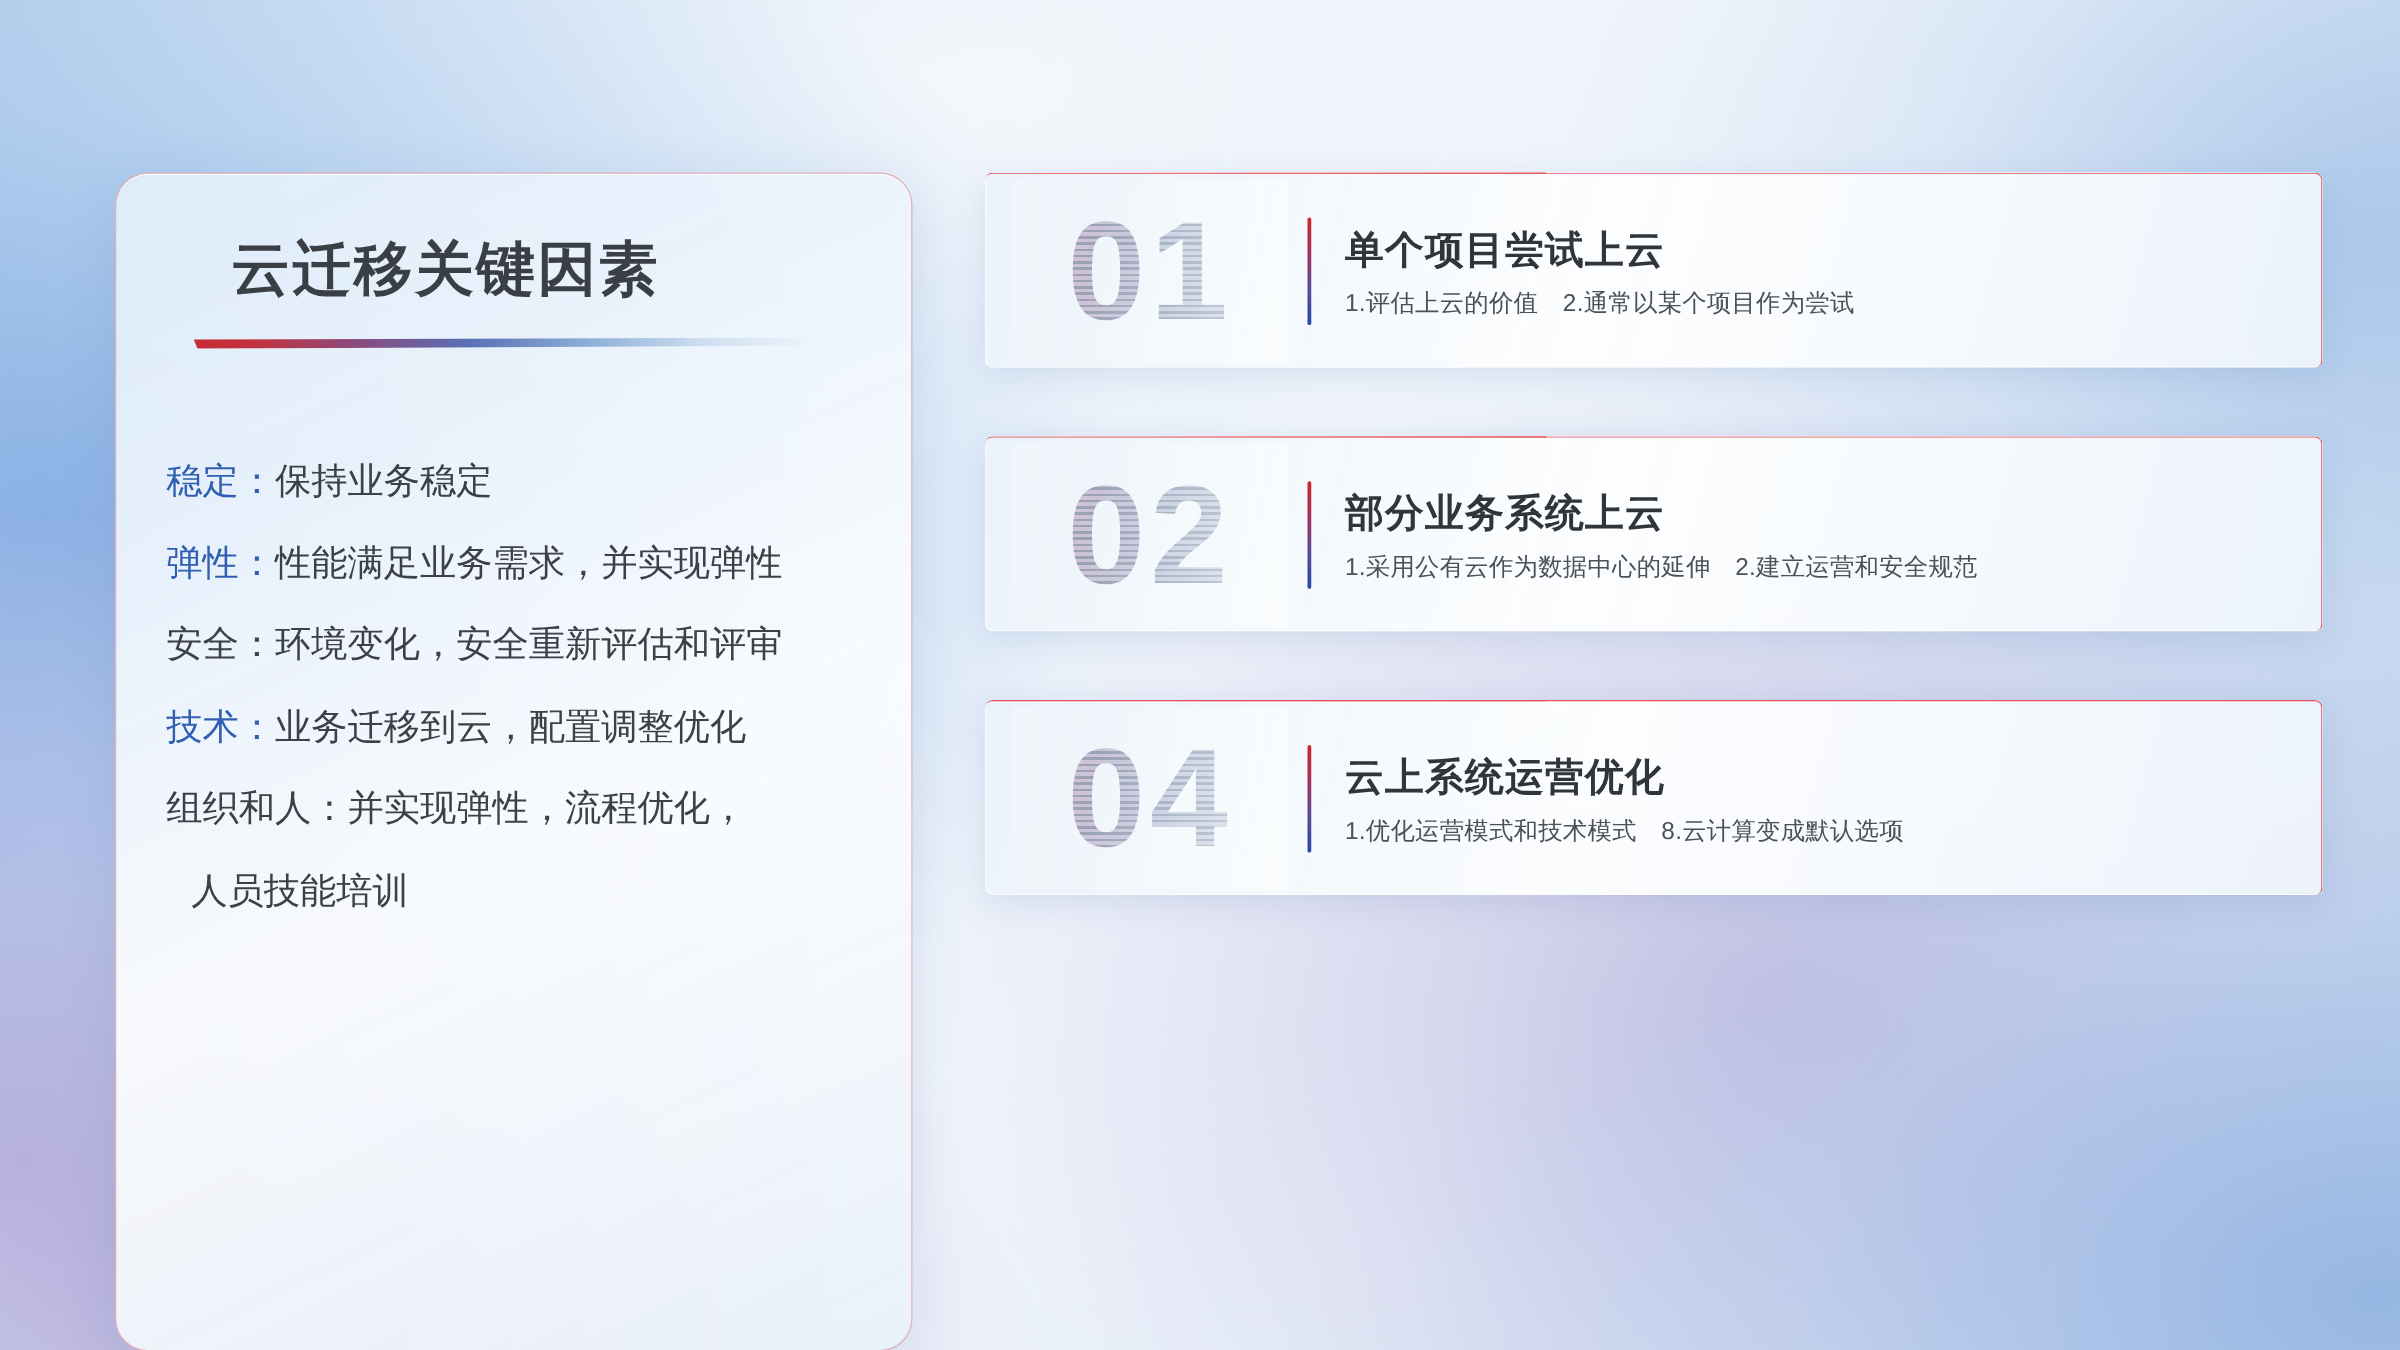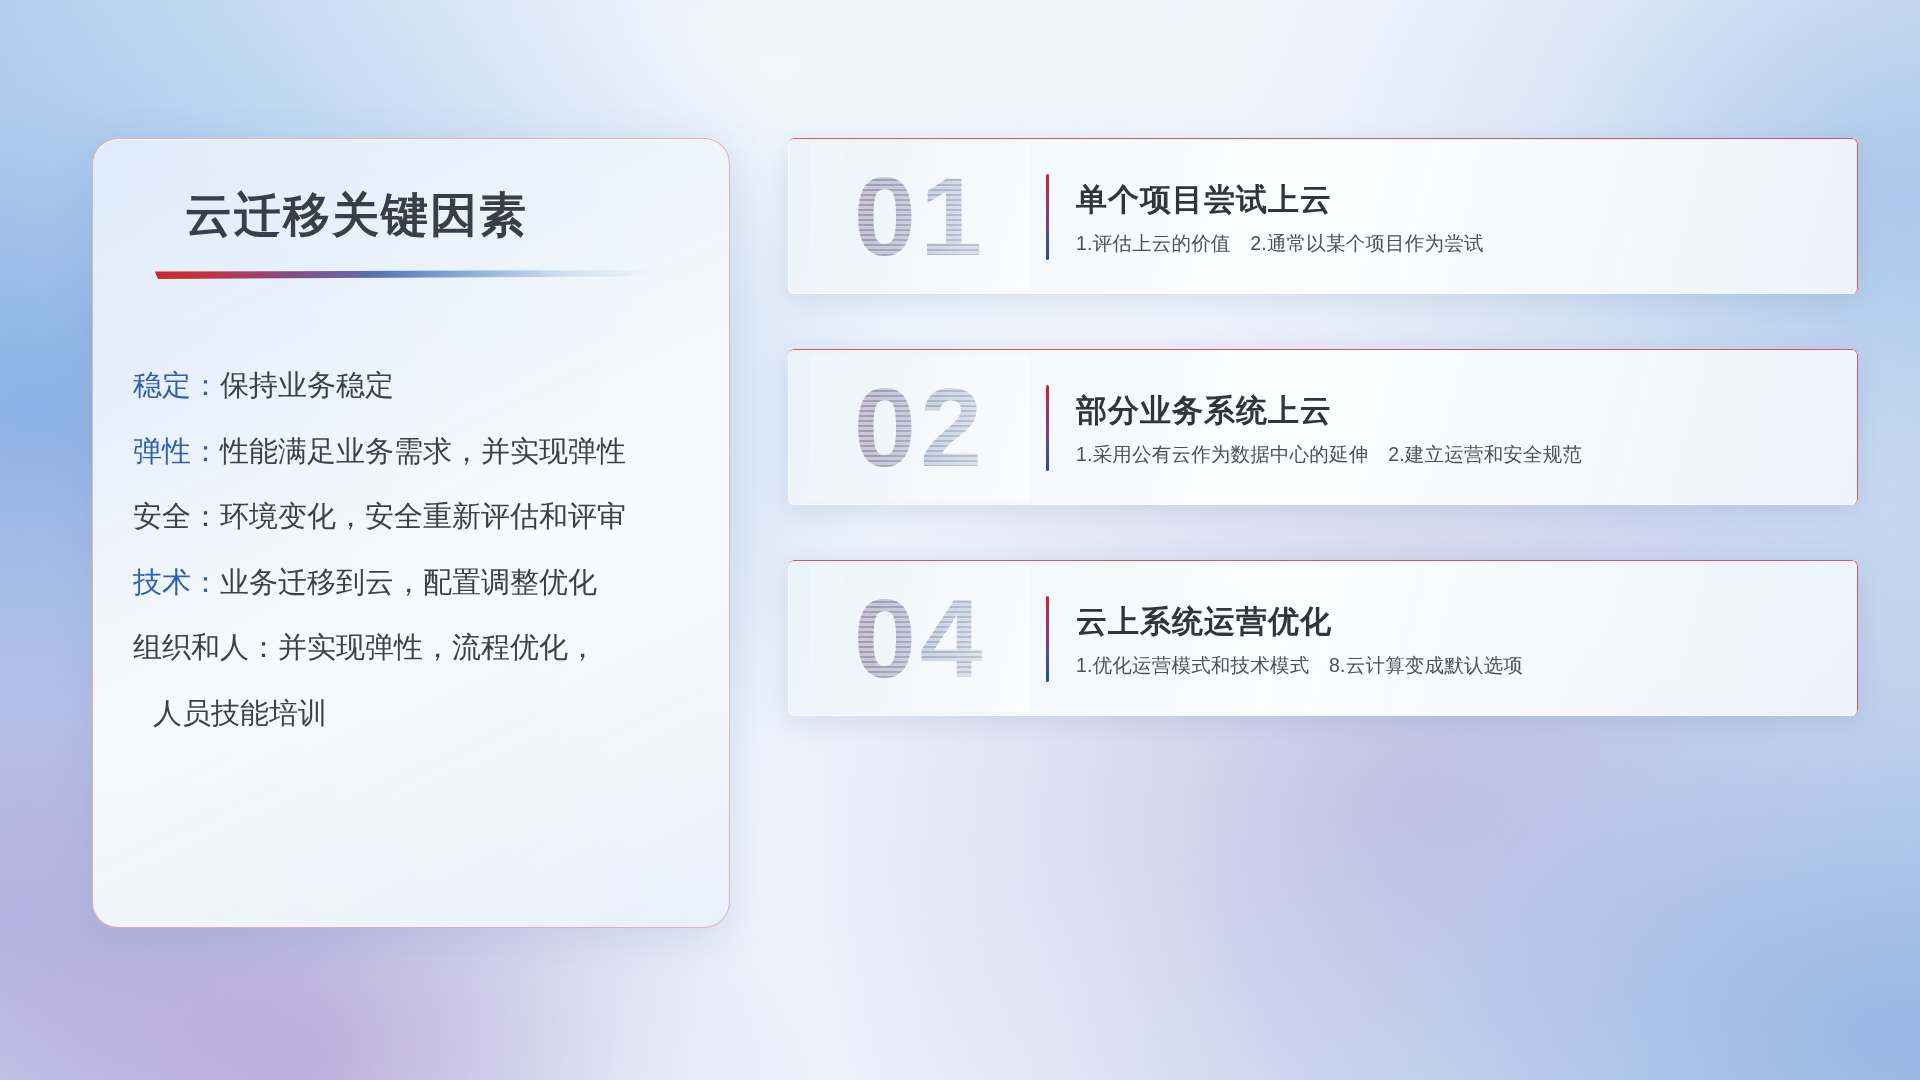--- a/index.html
+++ b/index.html
@@ -66,21 +66,21 @@
     position: absolute;
     inset: 0;
   }
 
   
   .left-panel {
     position: absolute;
     left: 92px;
     top: 138px;
     width: 638px;
-    height: 790px;
+    height: 943px;
     border-radius: 26px;
     border: 1.6px solid rgba(213,122,130,0.55);
     background:
       linear-gradient(155deg,
         rgba(226,238,250,0.92) 0%,
         rgba(238,245,252,0.93) 28%,
         rgba(250,252,254,0.95) 56%,
         rgba(243,247,252,0.93) 80%,
         rgba(231,240,250,0.92) 100%);
     box-shadow: 0 10px 42px rgba(90,125,175,0.16), inset 0 1px 0 rgba(255,255,255,0.75);

